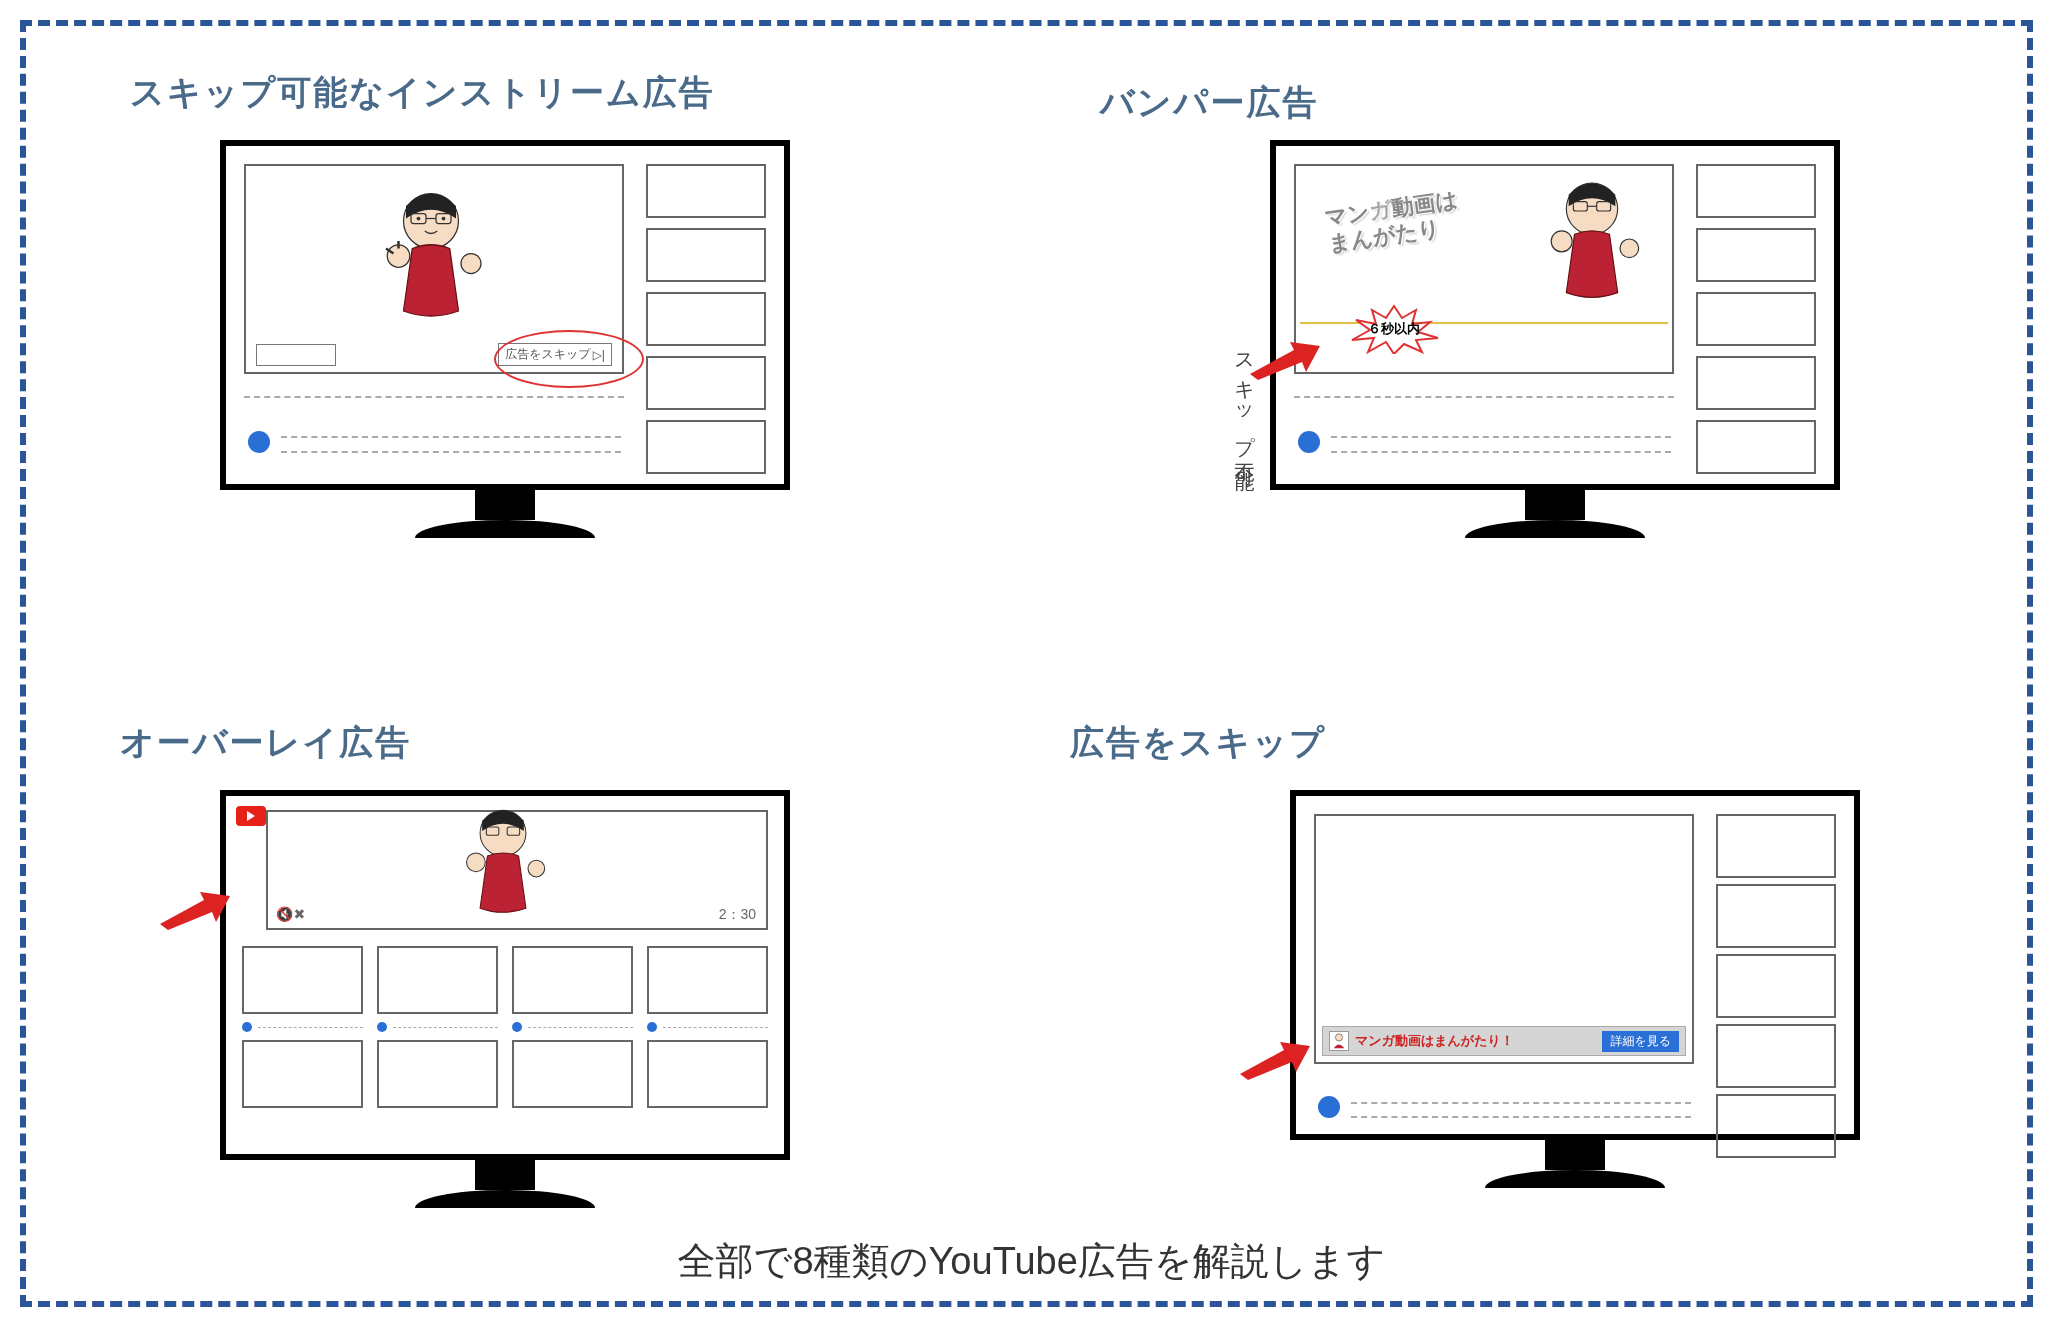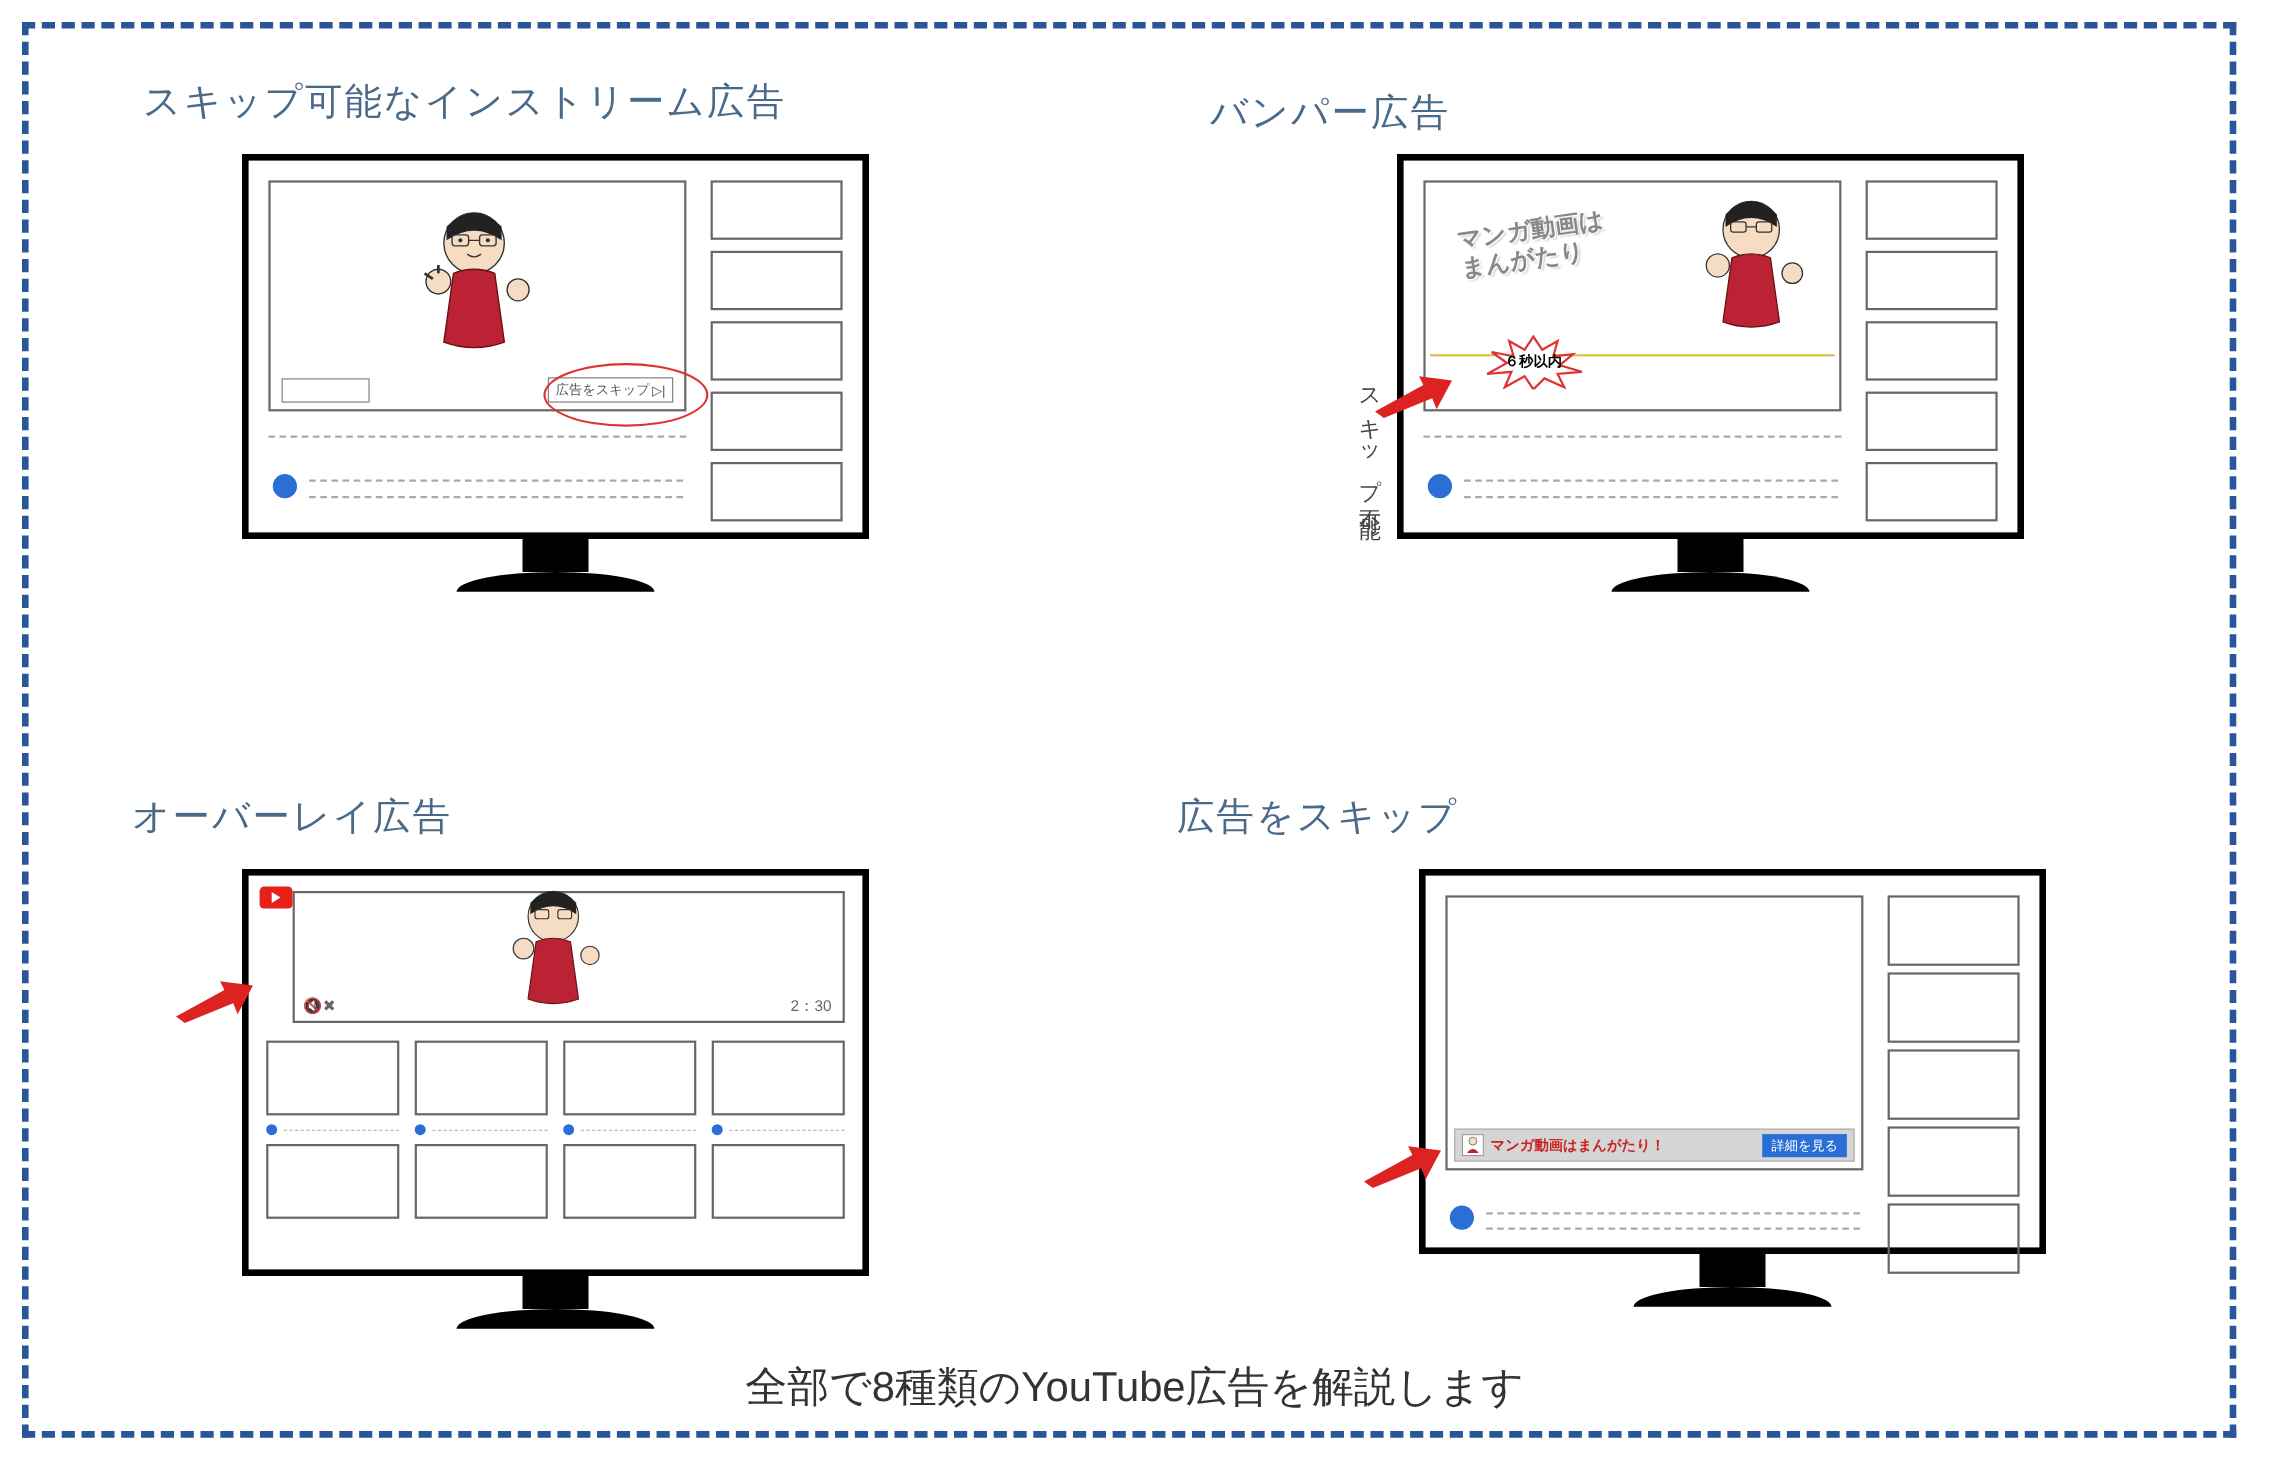--- a/index.html
+++ b/index.html
@@ -13,20 +13,21 @@
   .dashed-border {
     position: absolute;
     inset: 20px 30px 20px 20px;
     border: 6px dashed #2a5599;
   }
   .title {
     position: absolute;
     font-size: 34px;
     color: #4a6a8a;
     letter-spacing: 2px;
+    font-weight: bold;
   }
   .t1 { top: 70px; left: 130px; }
   .t2 { top: 80px; left: 1100px; }
   .t3 { top: 720px; left: 120px; }
   .t4 { top: 720px; left: 1070px; }
   .caption {
     position: absolute;
     bottom: 40px;
     left: 0; right: 0;
     text-align: center;

